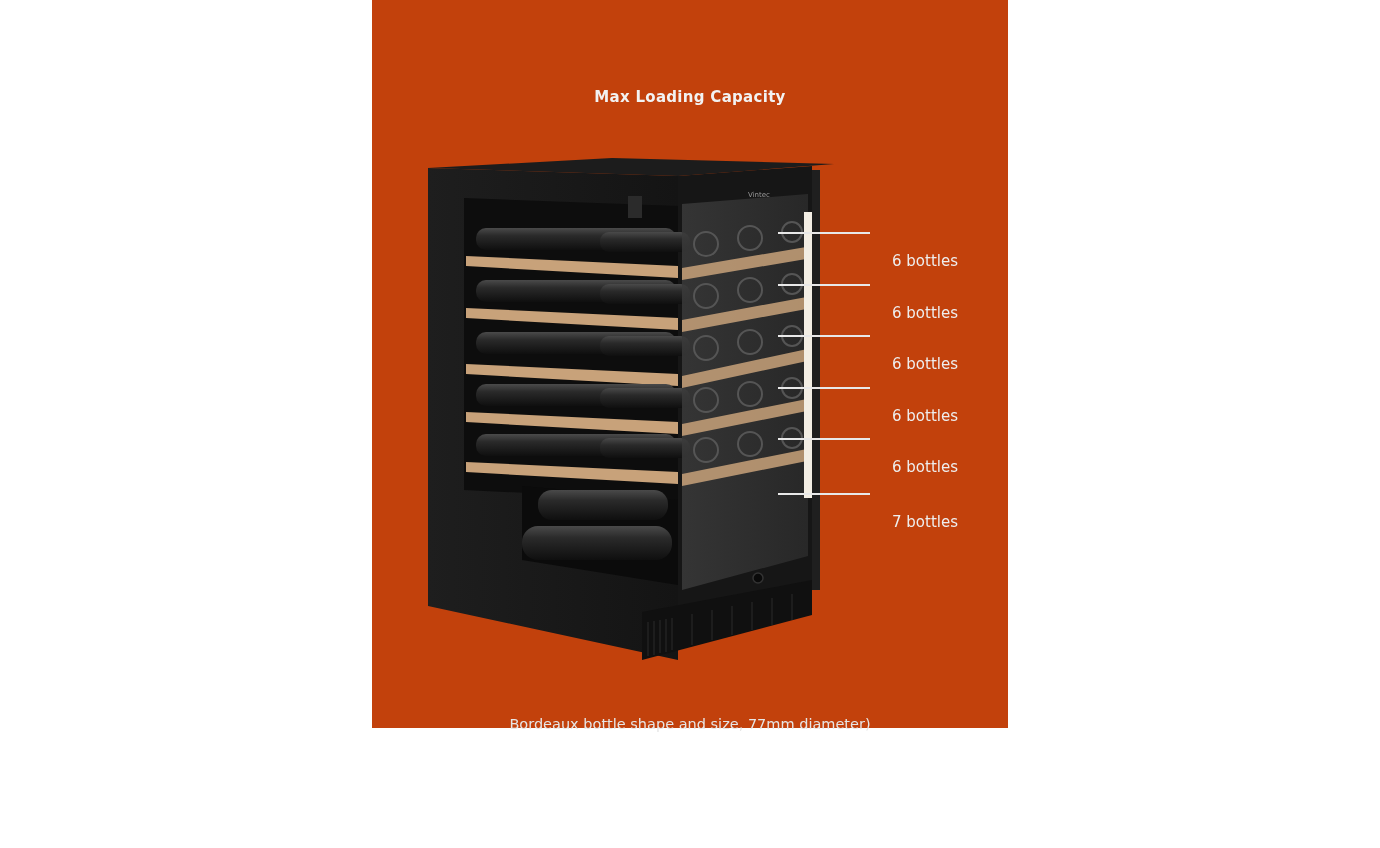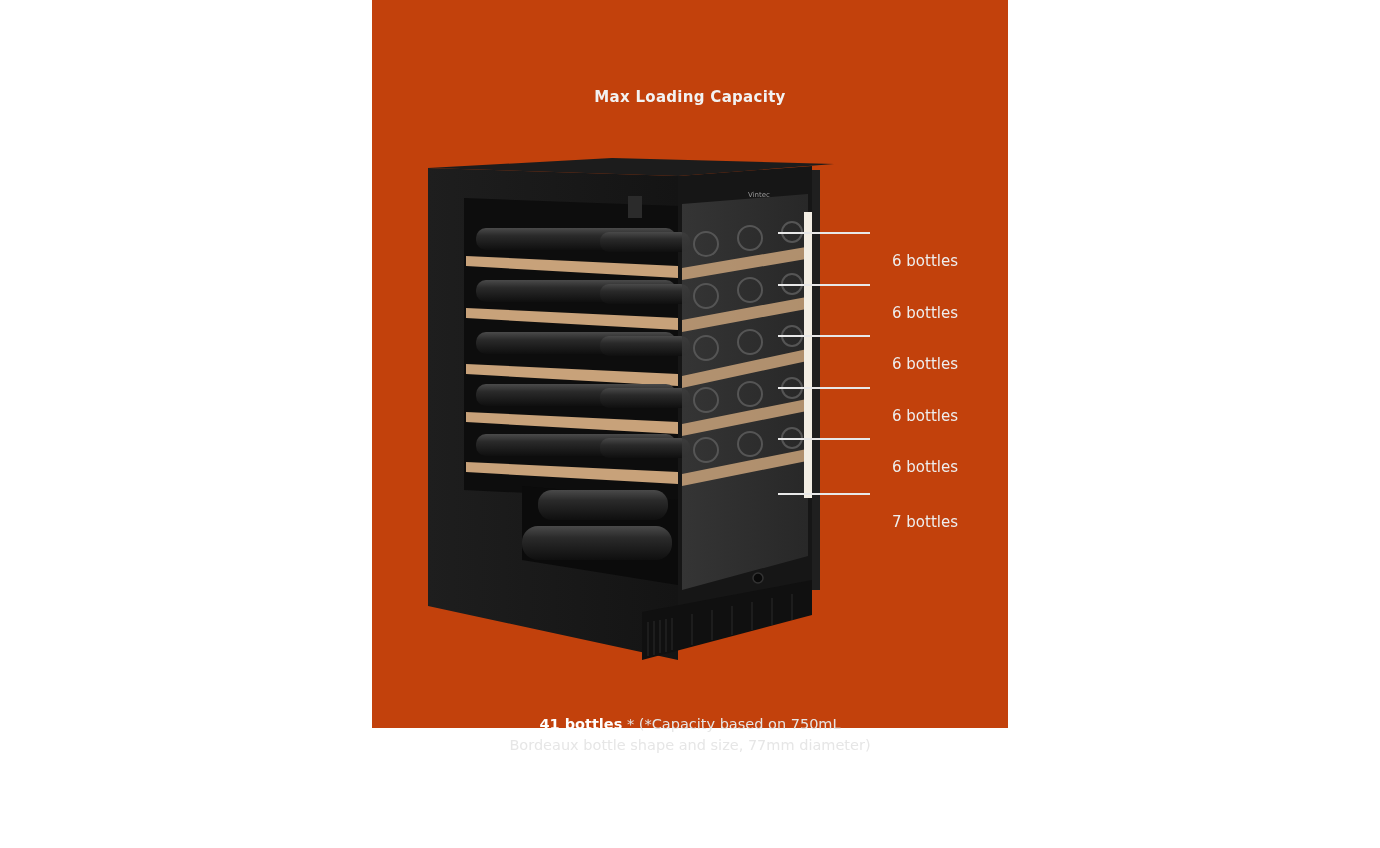--- a/index.html
+++ b/index.html
@@ -162,16 +162,15 @@
   <div class="callout" style="top:429px">
     <div class="line"></div>
     <div class="label">6 bottles</div>
   </div>
   <div class="callout" style="top:484px">
     <div class="line"></div>
     <div class="label">7 bottles</div>
   </div>
 
   <div class="footnote">
-    <div><b>41 bottles</b><span> * (*Capacity based on 750mL</span></div>
     <div>Bordeaux bottle shape and size, 77mm diameter)</div>
   </div>
 </div>
 
 </body></html>

